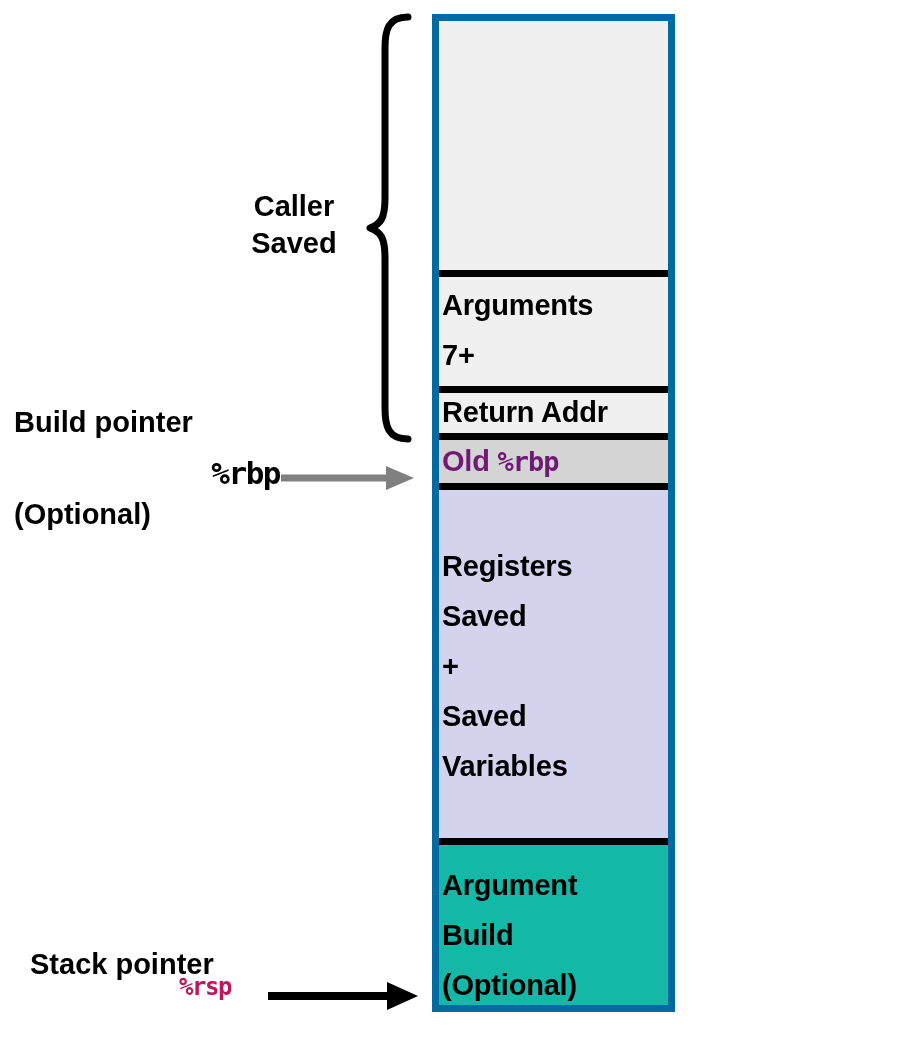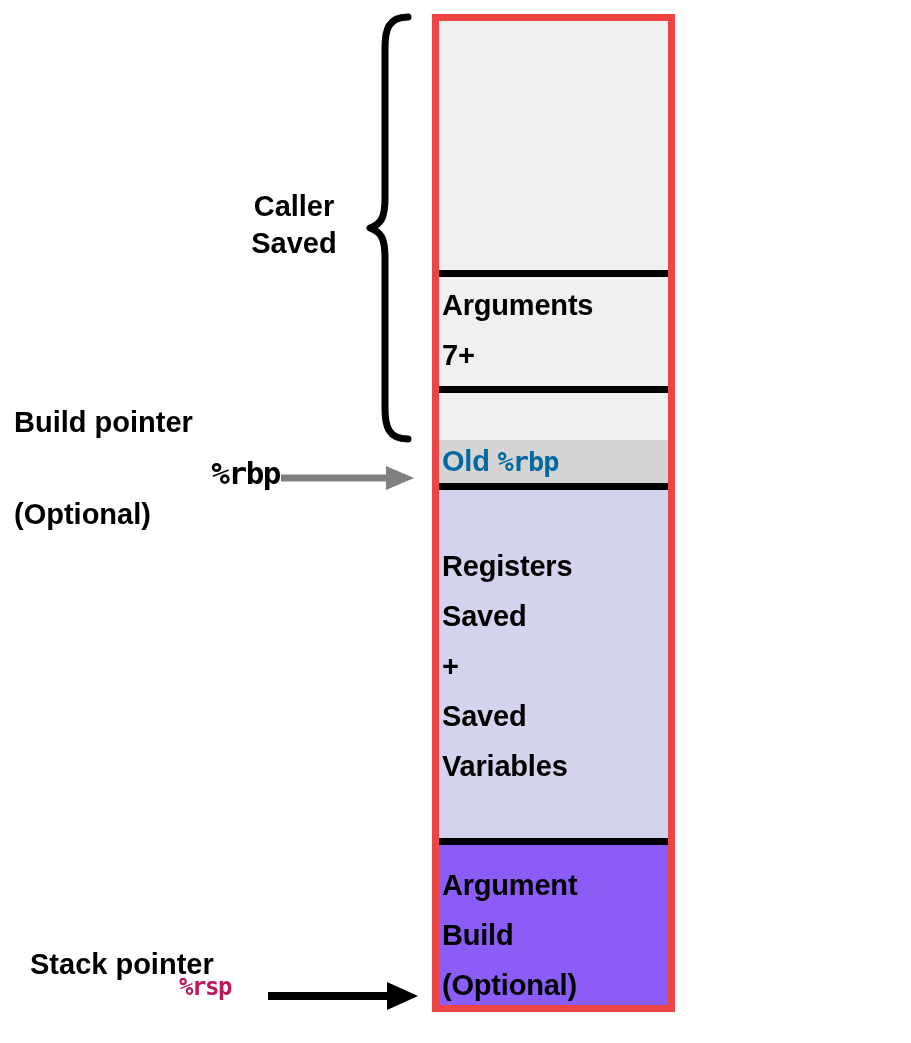--- a/index.html
+++ b/index.html
@@ -16,21 +16,21 @@
   }
 
   
   #stack-diagram {
     position: absolute;
     left: 432px;
     top: 14px;
     width: 243px;
     height: 998px;
     box-sizing: border-box;
-    border: 7px solid #ef4444;
+    border: 7px solid #0369a1;
     background: #f0f0f0;
   }
 
   .stack-cell {
     position: absolute;
     left: 0;
     width: 100%;
     box-sizing: border-box;
     padding-left: 3px;
     display: flex;
@@ -68,34 +68,34 @@
     background: #f0f0f0;
     border-bottom: 7px solid #000000;
   }
   #cell-old-rbp {
     top: 419px;
     height: 50px;
     background: #d4d4d4;
     border-bottom: 7px solid #000000;
   }
   #cell-old-rbp .line {
-    color: #0369a1;
+    color: #701a75;
   }
   #cell-saved-regs {
     top: 469px;
     height: 355px;
     background: #d3d3ee;
     border-bottom: 7px solid #000000;
     justify-content: flex-start;
     padding-top: 52px;
   }
   #cell-arg-build {
     top: 824px;
     height: 160px;
-    background: #8b5cf6;
+    background: #14b8a6;
     justify-content: flex-start;
     padding-top: 16px;
   }
 
   .mono {
     font-family: "DejaVu Sans Mono", "Liberation Mono", monospace;
     font-weight: bold;
     font-size: 27px;
     letter-spacing: -1px;
   }
@@ -180,20 +180,23 @@
 
 <div id="stack-diagram">
 
   <div class="stack-cell" id="cell-caller-empty"></div>
 
   <div class="stack-cell" id="cell-arguments">
     <div class="line">Arguments</div>
     <div class="line">7+</div>
   </div>
 
+  <div class="stack-cell" id="cell-return-addr">
+    <div class="line">Return Addr</div>
+  </div>
 
   <div class="stack-cell" id="cell-old-rbp">
     <div class="line"><span>Old </span><span class="mono">%rbp</span></div>
   </div>
 
   <div class="stack-cell" id="cell-saved-regs">
     <div class="line">Registers</div>
     <div class="line">Saved</div>
     <div class="line">+</div>
     <div class="line">Saved</div>

